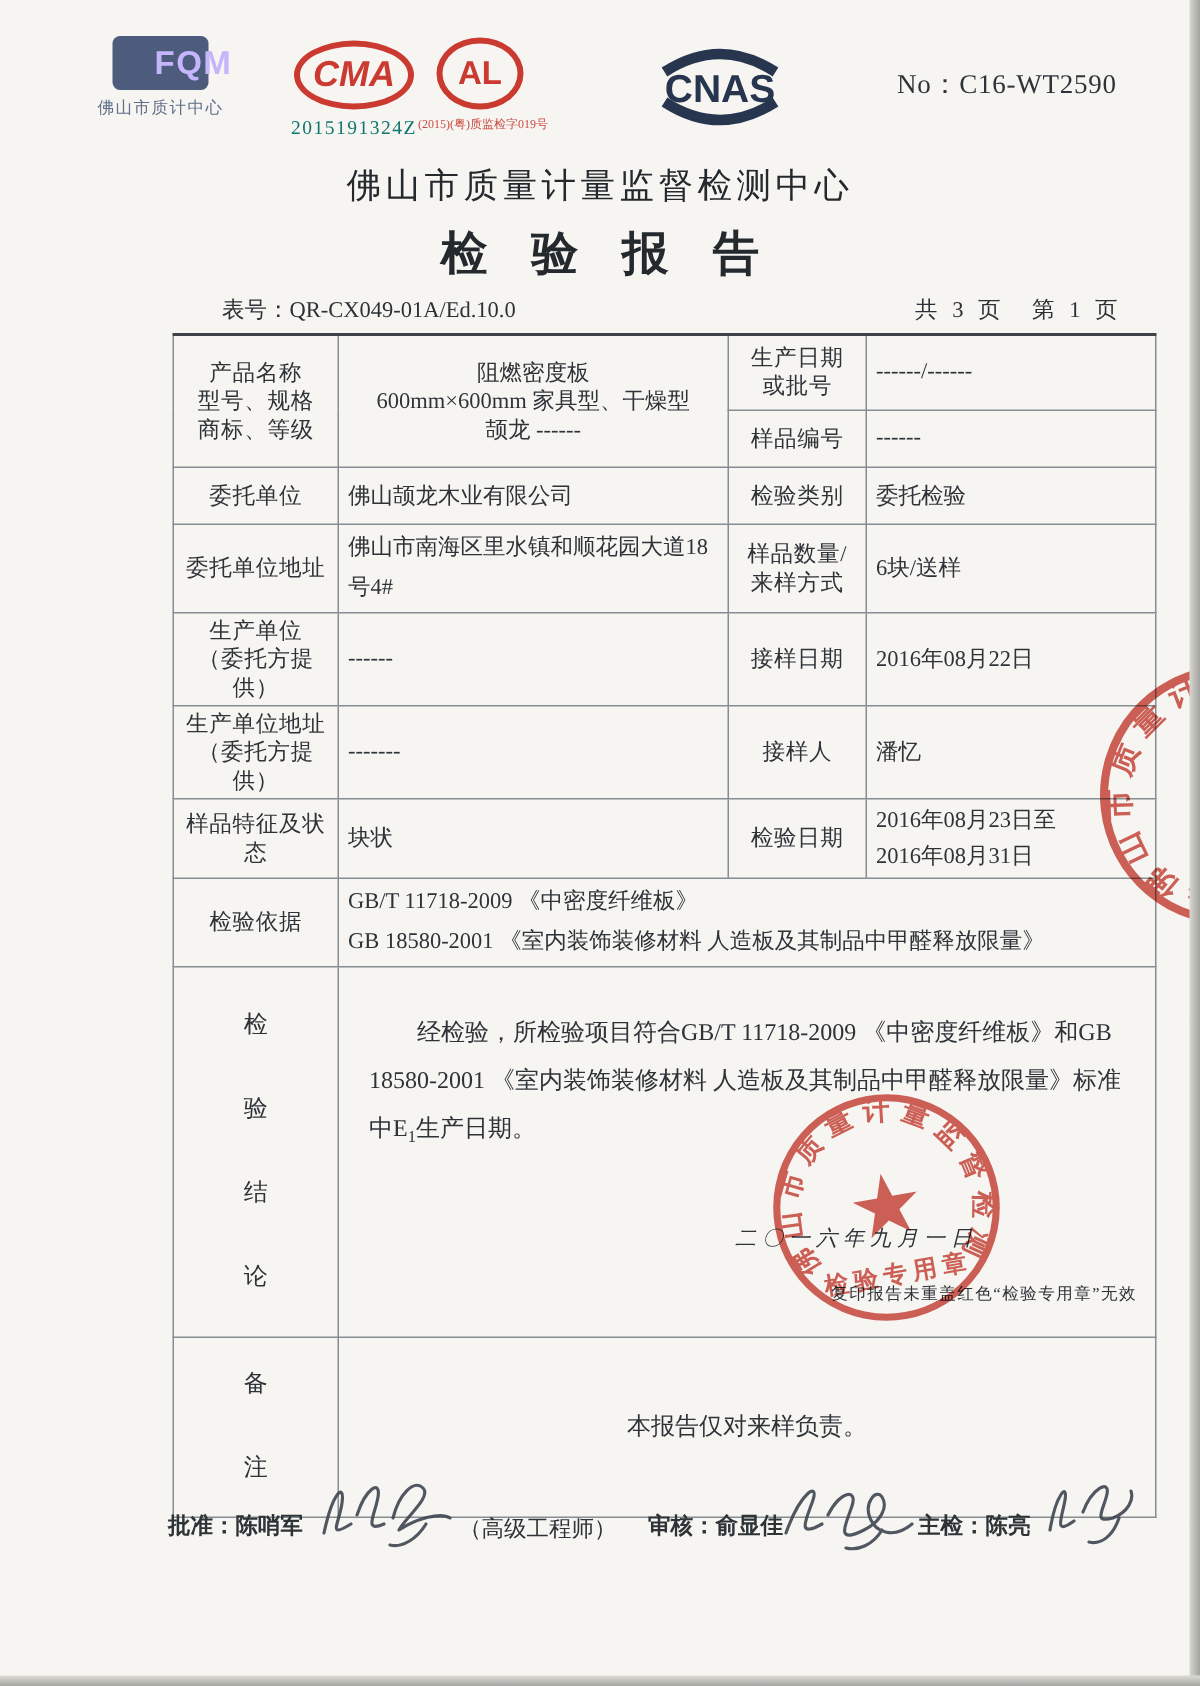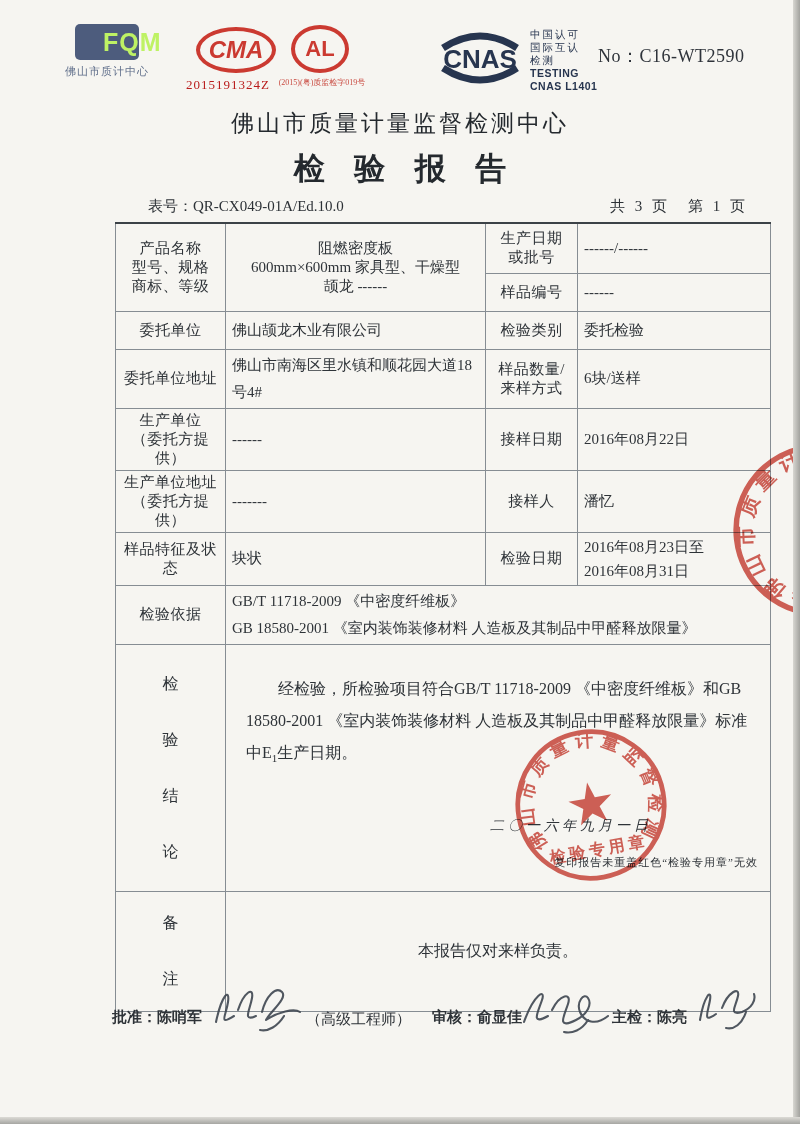--- a/index.html
+++ b/index.html
@@ -5,24 +5,24 @@
   * { margin:0; padding:0; box-sizing:border-box; }
   html,body { width:800px; }
   body { font-family:"Liberation Serif","DejaVu Serif",serif; color:#32373c; }
   .page { position:relative; width:800px; height:1124px; background:#f6f5f1; overflow:hidden; }
   .scan-edge-right { position:absolute; right:0; top:0; width:7px; height:100%; background:linear-gradient(to right,#d8d7d2,#a2a29e); }
   .scan-edge-bottom { position:absolute; left:0; bottom:0; width:100%; height:7px; background:linear-gradient(to bottom,#dcdbd6,#a6a6a2); }
 
   
   .hdr { position:absolute; left:0; top:0; width:800px; height:100px; }
   .fqm { position:absolute; left:52px; top:24px; width:110px; text-align:center; }
-  .fqm-box { display:inline-block; width:64px; height:36px; background:#4d5c7d; border-radius:5px; color:#bef264; font-weight:bold; font-size:25px; line-height:36px; font-family:"Liberation Sans",sans-serif; letter-spacing:1px;padding-left:28px; }
+  .fqm-box { display:inline-block; width:64px; height:36px; background:#4d5c7d; border-radius:5px; color:#c4b5fd; font-weight:bold; font-size:22px; line-height:36px; font-family:"Liberation Sans",sans-serif; letter-spacing:1px;padding-left:28px; }
   .fqm-cap { margin-top:4px; font-size:11px; color:#5f6e8a; letter-spacing:1px; }
   .cma { position:absolute; left:196px; top:27px; width:80px; height:46px; border:4px solid #cb3a31; border-radius:50%; text-align:center; color:#cb3a31; font-weight:bold; font-style:italic; font-size:24px; line-height:38px; font-family:"Liberation Sans",sans-serif; }
-  .cma-num { position:absolute; left:186px; top:77px; width:100px; text-align:left; color:#b91c1c; font-size:13px; letter-spacing:1px; }
+  .cma-num { position:absolute; left:186px; top:77px; width:100px; text-align:center; color:#0f766e; font-size:13px; letter-spacing:1px; }
   .cal { position:absolute; left:291px; top:25px; width:58px; height:48px; border:4px solid #cb3a31; border-radius:50%; text-align:center; color:#cb3a31; font-weight:bold; font-size:22px; line-height:40px; font-family:"Liberation Sans",sans-serif; }
   .cal-cap { position:absolute; left:272px; top:77px; width:100px; text-align:center; color:#c94a40; font-size:8px; white-space:nowrap; }
   .ilac { position:absolute; left:360px; top:22px; width:74px; height:72px; border-radius:50%; border:2px dotted #7d9cc6;
           background:repeating-radial-gradient(circle at 50% 50%, rgba(125,156,198,.45) 0 1px, rgba(0,0,0,0) 1px 6px); }
   .ilac-band { position:absolute; left:-4px; top:26px; width:80px; height:18px; background:#f6f5f1cc; text-align:center; color:#6d8fbc; font-weight:bold; font-size:13px; line-height:18px; font-family:"Liberation Sans",sans-serif; }
   .cnas { position:absolute; left:436px; top:32px; width:88px; height:52px; }
   .cnas-txt { position:absolute; left:530px; top:28px; color:#27354f; font-family:"Liberation Sans",sans-serif; }
   .cnas-txt .zh { font-size:10.5px; letter-spacing:2px; line-height:13px; }
   .cnas-txt .en { font-size:10.5px; font-weight:bold; line-height:13px; letter-spacing:.5px; }
   .report-no { position:absolute; left:598px; top:44px; font-size:18px; color:#2e333a; letter-spacing:.5px; }
@@ -76,27 +76,20 @@
     </div>
     <div class="cma">CMA</div>
     <div class="cma-num">2015191324Z</div>
     <div class="cal">AL</div>
     <div class="cal-cap">(2015)(粤)质监检字019号</div>
     <svg class="cnas" viewBox="0 0 88 52">
       <path d="M7,16 Q44,-8 81,16" stroke="#27354f" stroke-width="7" fill="none"></path>
       <path d="M7,36 Q44,60 81,36" stroke="#27354f" stroke-width="7" fill="none"></path>
       <text x="44" y="36" text-anchor="middle" font-size="26" font-weight="bold" fill="#27354f" font-family="Liberation Sans,sans-serif">CNAS</text>
     </svg>
-    <div class="cnas-txt">
-      <div class="zh">中国认可</div>
-      <div class="zh">国际互认</div>
-      <div class="zh">检测</div>
-      <div class="en">TESTING</div>
-      <div class="en">CNAS L1401</div>
-    </div>
     <div class="report-no"><span>No：</span><span>C16-WT2590</span></div>
   </div>
 
   <div class="org-title">佛山市质量计量监督检测中心</div>
   <div class="report-title">检验报告</div>
 
   <div class="meta-row">
     <span>表号：</span><span>QR-CX049-01A/Ed.10.0</span>
     <span class="pages">共 3 页　第 1 页</span>
   </div>

